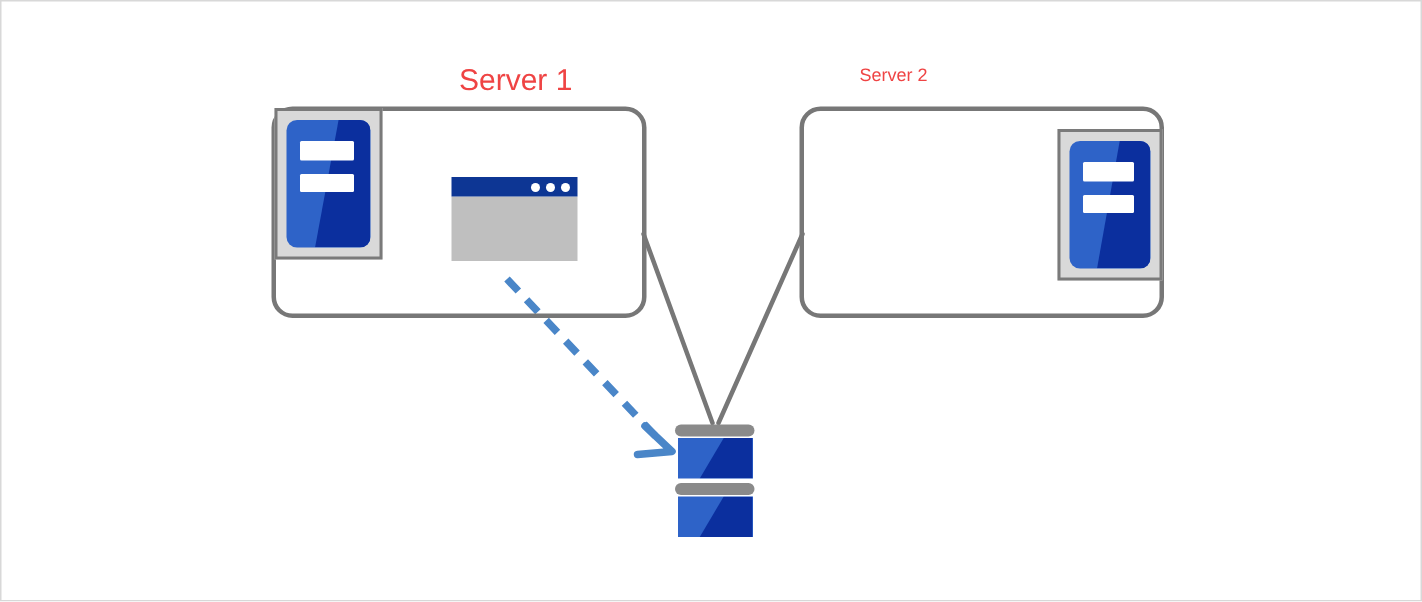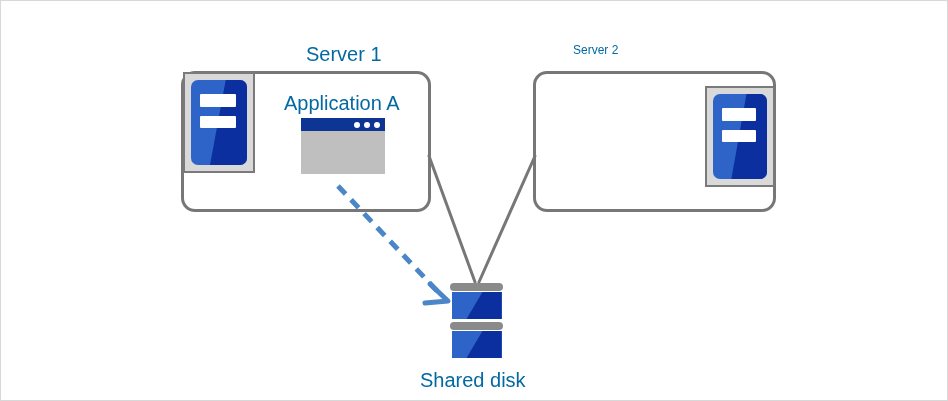--- a/index.html
+++ b/index.html
@@ -15,21 +15,21 @@
     width: 948px;
     height: 401px;
     background: #ffffff;
     box-sizing: border-box;
     border: 1px solid #d8d8d8;
     overflow: hidden;
   }
   .label {
     position: absolute;
     font-family: "Liberation Sans", sans-serif;
-    color: #0369a1;
+    color: #ef4444;
     white-space: pre;
     line-height: 1;
   }
   #label-server1 {
     left: 305px;
     top: 43px;
     font-size: 20px;
   }
   #label-server2 {
     left: 572px;
@@ -196,21 +196,20 @@
   <div class="server-box" id="server-box-1"></div>
 
   <div class="server-icon" id="server-icon-1">
     <div class="server-icon-body">
       <div class="server-icon-dark"></div>
       <div class="server-bar server-bar-top"></div>
       <div class="server-bar server-bar-bottom"></div>
     </div>
   </div>
 
-  <div class="label" id="label-app-a">Application A</div>
 
   <div id="app-window">
     <div id="app-window-titlebar">
       <span class="app-dot" id="app-dot-3"></span>
       <span class="app-dot" id="app-dot-2"></span>
       <span class="app-dot" id="app-dot-1"></span>
     </div>
     <div id="app-window-body"></div>
   </div>
 
@@ -231,15 +230,14 @@
     <div class="disk-block">
       <div class="disk-block-dark"></div>
     </div>
     <div class="disk-gap"></div>
     <div class="disk-cap"></div>
     <div class="disk-block">
       <div class="disk-block-dark"></div>
     </div>
   </div>
 
-  <div class="label" id="label-shared-disk">Shared disk</div>
 
 </div>
 
 </body></html>

